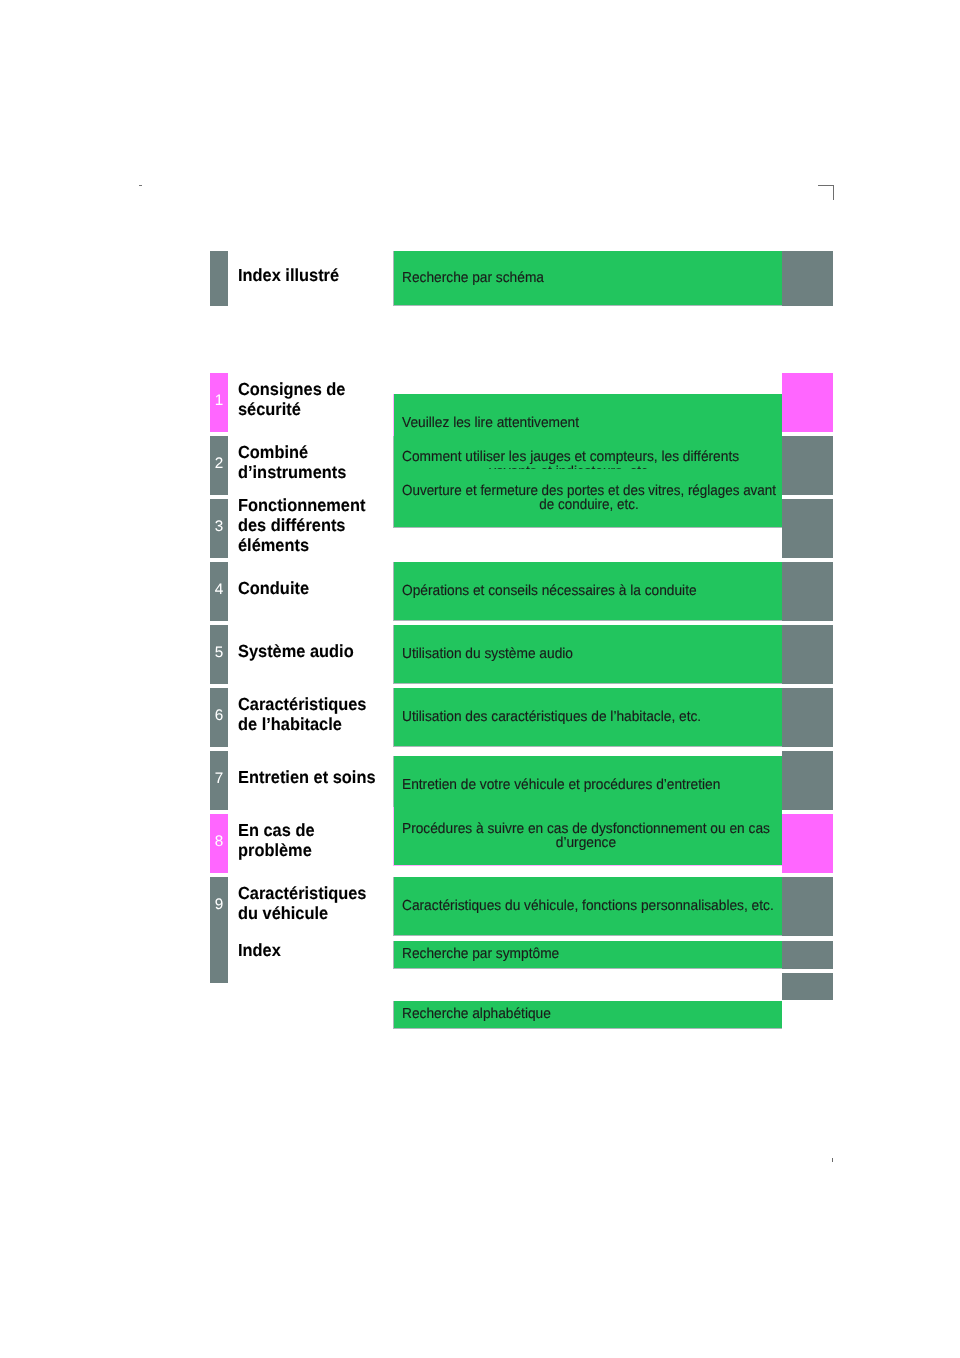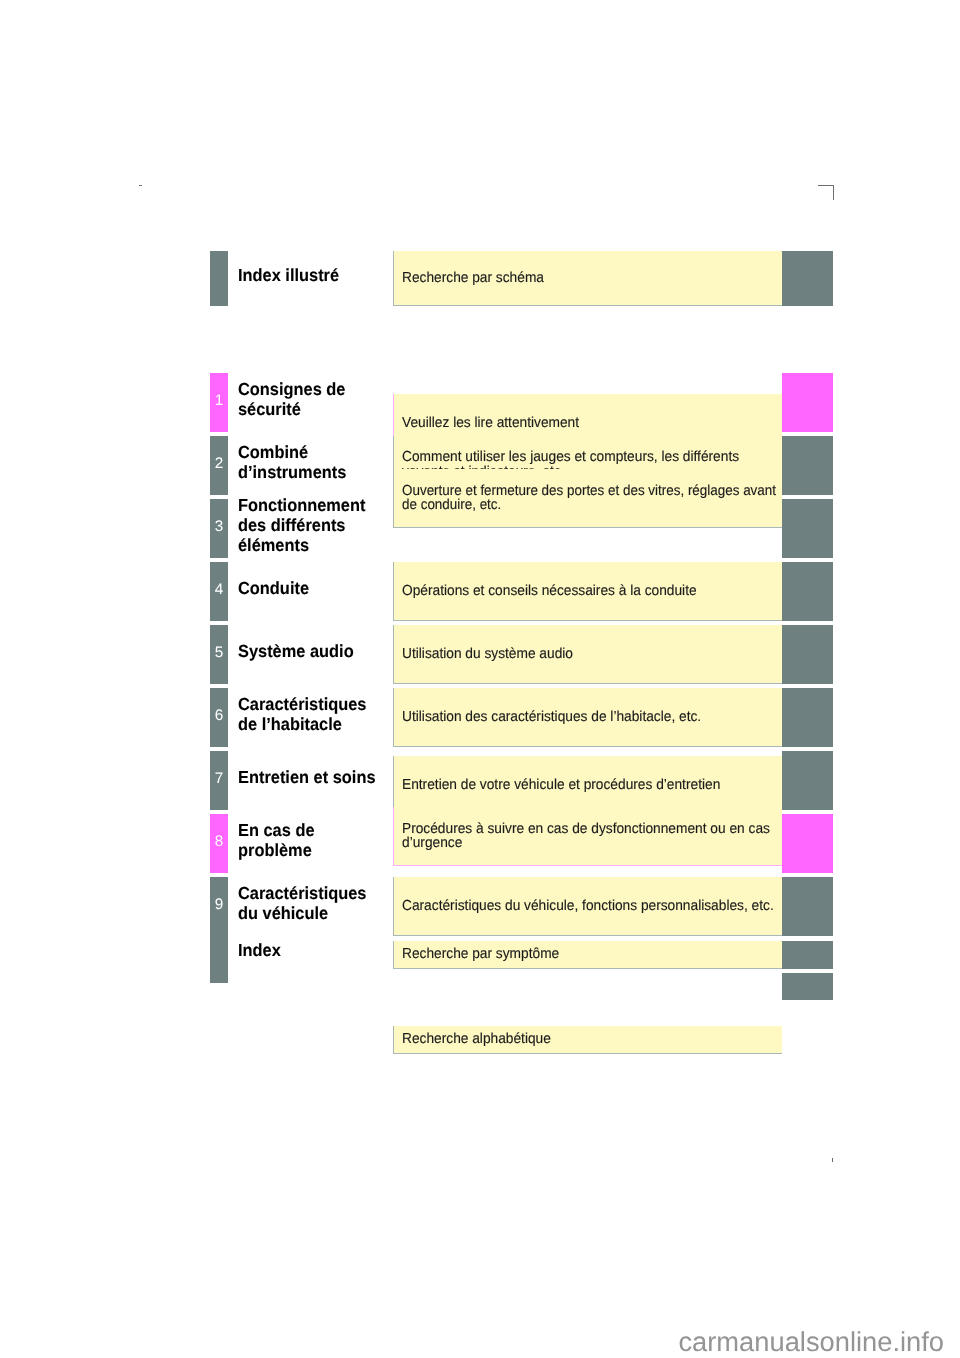--- a/index.html
+++ b/index.html
@@ -15,21 +15,21 @@
            border-top:1.1px solid #6e6e6e;border-right:1.1px solid #6e6e6e;}
   .crop-tl{left:138.7px;top:184.8px;width:3.4px;height:1.2px;background:#757575;}
   .crop-br{left:831.7px;top:1158.3px;width:1.4px;height:3.5px;background:#6a6a6a;}
 
   .row{position:absolute;left:0;width:960px;}
   .tab{position:absolute;left:210px;top:0;width:18px;box-sizing:border-box;}
   .tab-num{position:absolute;left:0;right:0;text-align:center;color:#ffffff;
            font-size:15.3px;line-height:15.3px;font-family:"Liberation Sans",sans-serif;}
   .title{position:absolute;left:238px;width:163px;font-weight:bold;font-size:17.45px;
          line-height:20.3px;color:#000000;transform:scaleX(0.9398) translateZ(0);transform-origin:0 0;-webkit-text-stroke:0.1px #000000;}
-  .desc-box{position:absolute;left:392.5px;width:389.5px;box-sizing:border-box;background:#fef9c3;}
+  .desc-box{position:absolute;left:392.5px;width:389.5px;box-sizing:border-box;background:#22c55e;text-align:center;}
   .desc{position:absolute;left:8.7px;font-size:14.54px;line-height:14.6px;color:#1a1a1a;
         white-space:nowrap;transform:scaleX(0.9449) translateZ(0);transform-origin:0 0;-webkit-text-stroke:0.14px #1a1a1a;}
   .endblk{position:absolute;left:782px;width:51px;}
 
   .watermark{position:absolute;left:0;top:1328px;width:944px;text-align:right;
              font-size:27.3px;line-height:27.3px;color:#949494;
              font-family:"Liberation Sans",sans-serif;}
 </style>
 </head>
 <body>
@@ -140,20 +140,19 @@
       </div>
       <div class="endblk" style="top: 876.7px; height: 59px; background: rgb(110, 128, 128);"></div>
       <div class="row" style="top: 924px; height: 59px; padding-left: 16px;">
         <div class="tab" style="height: 59px; background: rgb(110, 128, 128);"></div>
         <div class="title" style="top: 16.35px;">Index</div>
       </div>
       <div class="desc-box" style="top: 941.1px; height: 27.6px; border-left: 1.3px solid rgb(170, 183, 185); border-bottom: 1.3px solid rgb(170, 183, 185);">
         <div class="desc" style="top: 6.3px;">Recherche par symptôme</div>
       </div>
       <div class="endblk" style="top: 941.1px; height: 27.6px; background: rgb(110, 128, 128);"></div>
-      <div class="desc-box" style="top: 1026px; height: 27.6px; border-left: 1.3px solid rgb(170, 183, 185); border-bottom: 1.3px solid rgb(170, 183, 185);">
+      <div class="desc-box" style="top: 1001px; height: 27.6px; border-left: 1.3px solid rgb(170, 183, 185); border-bottom: 1.3px solid rgb(170, 183, 185);">
         <div class="desc" style="top: 6.3px;">Recherche alphabétique</div>
       </div>
       <div class="endblk" style="top: 972.9px; height: 27.6px; background: rgb(110, 128, 128);"></div>
     </div>
 
-  <div class="watermark">carmanualsonline.info</div>
 </div>
 
 </body></html>

